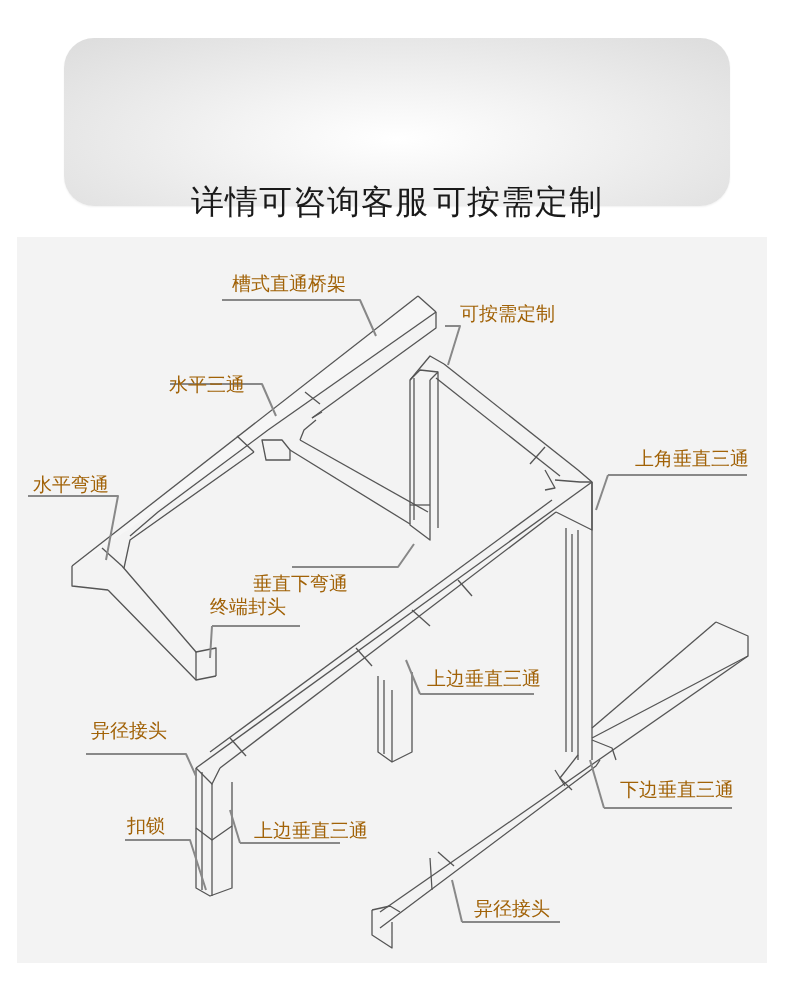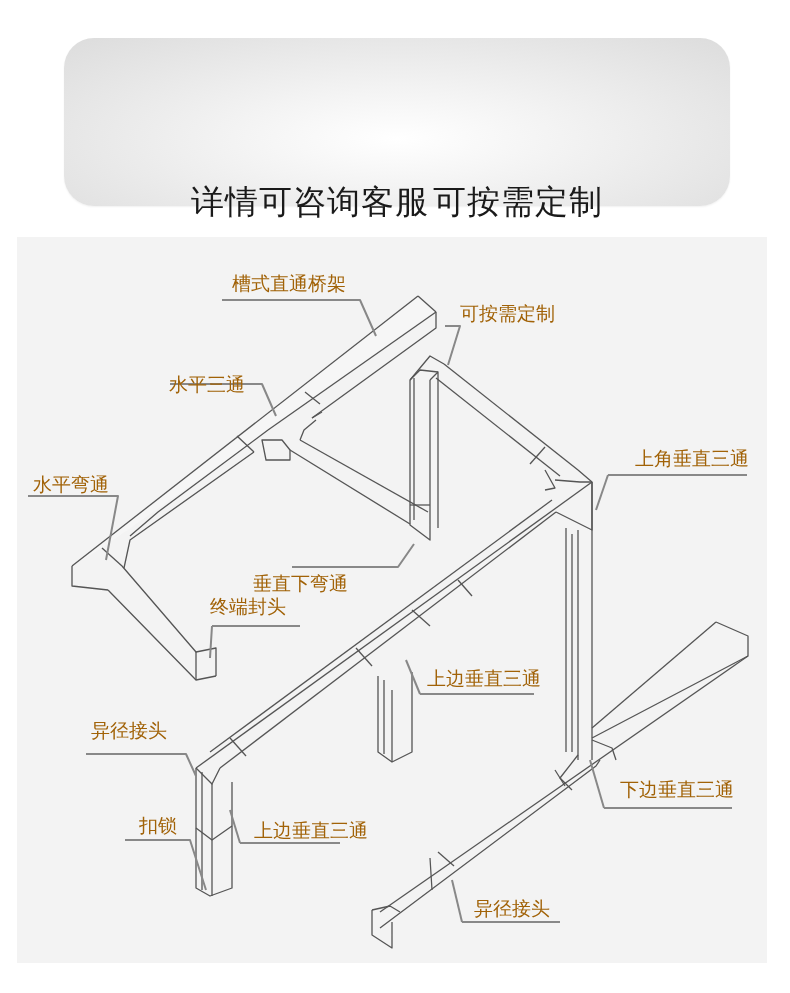--- a/index.html
+++ b/index.html
@@ -161,16 +161,16 @@
   <div class="label" style="left:215px;top:35px;">槽式直通桥架</div>
   <div class="label" style="left:443px;top:65px;">可按需定制</div>
   <div class="label" style="left:152px;top:136px;">水平三通</div>
   <div class="label" style="left:618px;top:210px;">上角垂直三通</div>
   <div class="label" style="left:16px;top:236px;">水平弯通</div>
   <div class="label" style="left:236px;top:308px;margin-top:27px;">垂直下弯通</div>
   <div class="label" style="left:193px;top:358px;">终端封头</div>
   <div class="label" style="left:410px;top:430px;">上边垂直三通</div>
   <div class="label" style="left:74px;top:482px;">异径接头</div>
   <div class="label" style="left:603px;top:541px;text-align:right;">下边垂直三通</div>
-  <div class="label" style="left:110px;top:577px;margin-left:12px;">扣锁</div>
+  <div class="label" style="left:110px;top:577px;">扣锁</div>
   <div class="label" style="left:237px;top:582px;">上边垂直三通</div>
   <div class="label" style="left:457px;top:660px;text-align:center;">异径接头</div>
 </div>
 
 </body></html>

